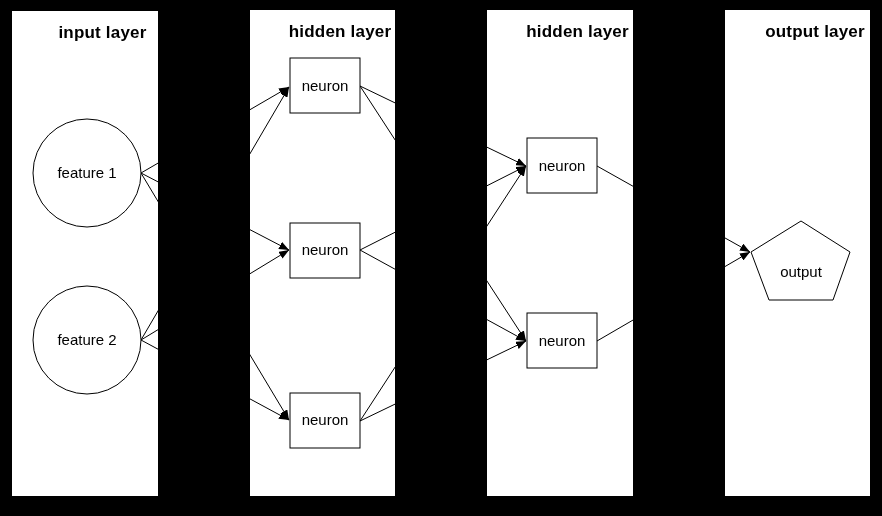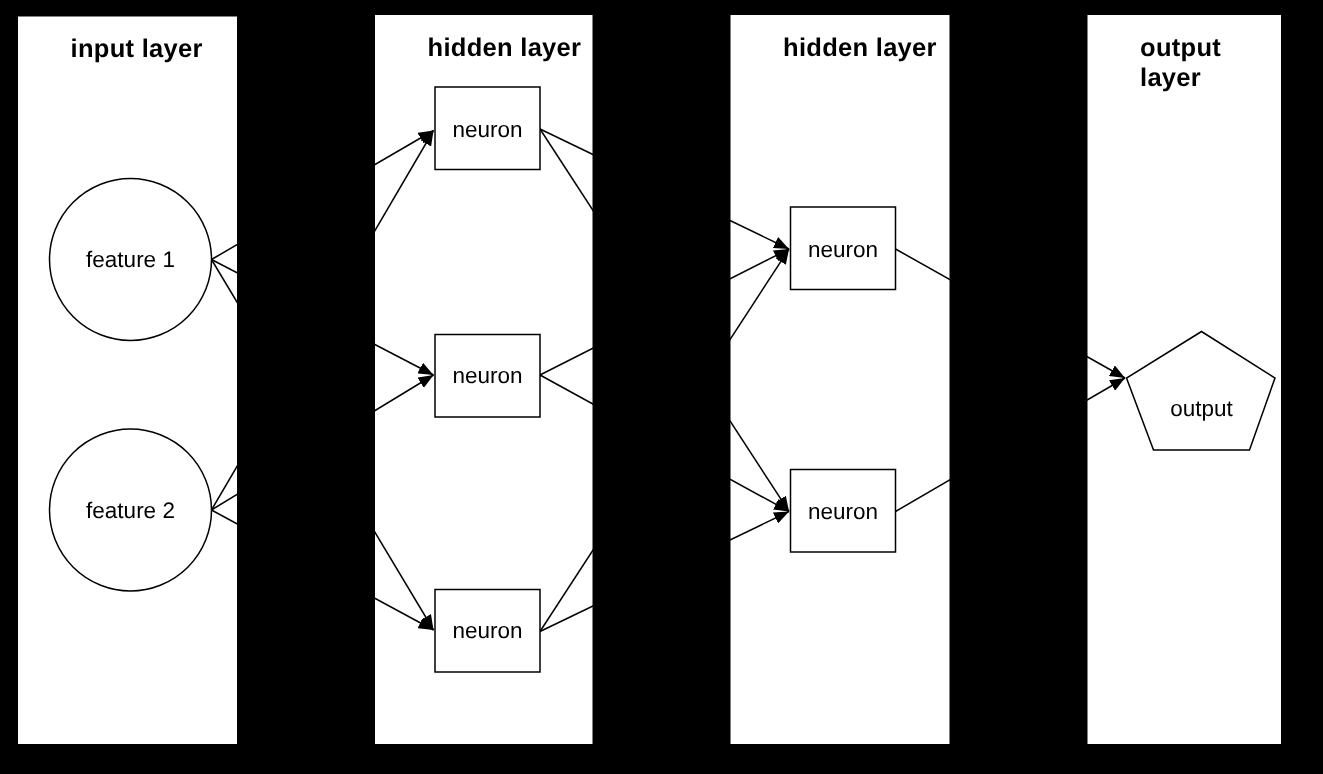--- a/index.html
+++ b/index.html
@@ -15,31 +15,32 @@
     height: 516px;
     background: var(--bg);
     font-family: "Liberation Sans", "DejaVu Sans", sans-serif;
     overflow: hidden;
   }
   .panel {
     position: absolute;
     background: var(--panel);
   }
   .panel-title {
+    text-align: center;
     margin-top: 12px;
     font-size: 17px;
     font-weight: bold;
     color: var(--ink);
     letter-spacing: 0.2px;
     margin-left: 35px;
   }
   .p1 { left: 12px;  top: 11px; width: 146px; height: 485px; }
   .p2 { left: 250px; top: 10px; width: 145px; height: 486px; }
   .p3 { left: 487px; top: 10px; width: 146px; height: 486px; }
-  .p4 { left: 725px; top: 10px; width: 129px; height: 486px; }
+  .p4 { left: 725px; top: 10px; width: 145px; height: 486px; }
   svg.overlay {
     position: absolute;
     left: 0; top: 0;
     width: 882px; height: 516px;
   }
   .edge-line { stroke: var(--ink); stroke-width: 1; }
   .node-shape { fill: var(--panel); stroke: var(--ink); stroke-width: 1; }
   .node-label {
     fill: var(--ink);
     font-size: 15px;

